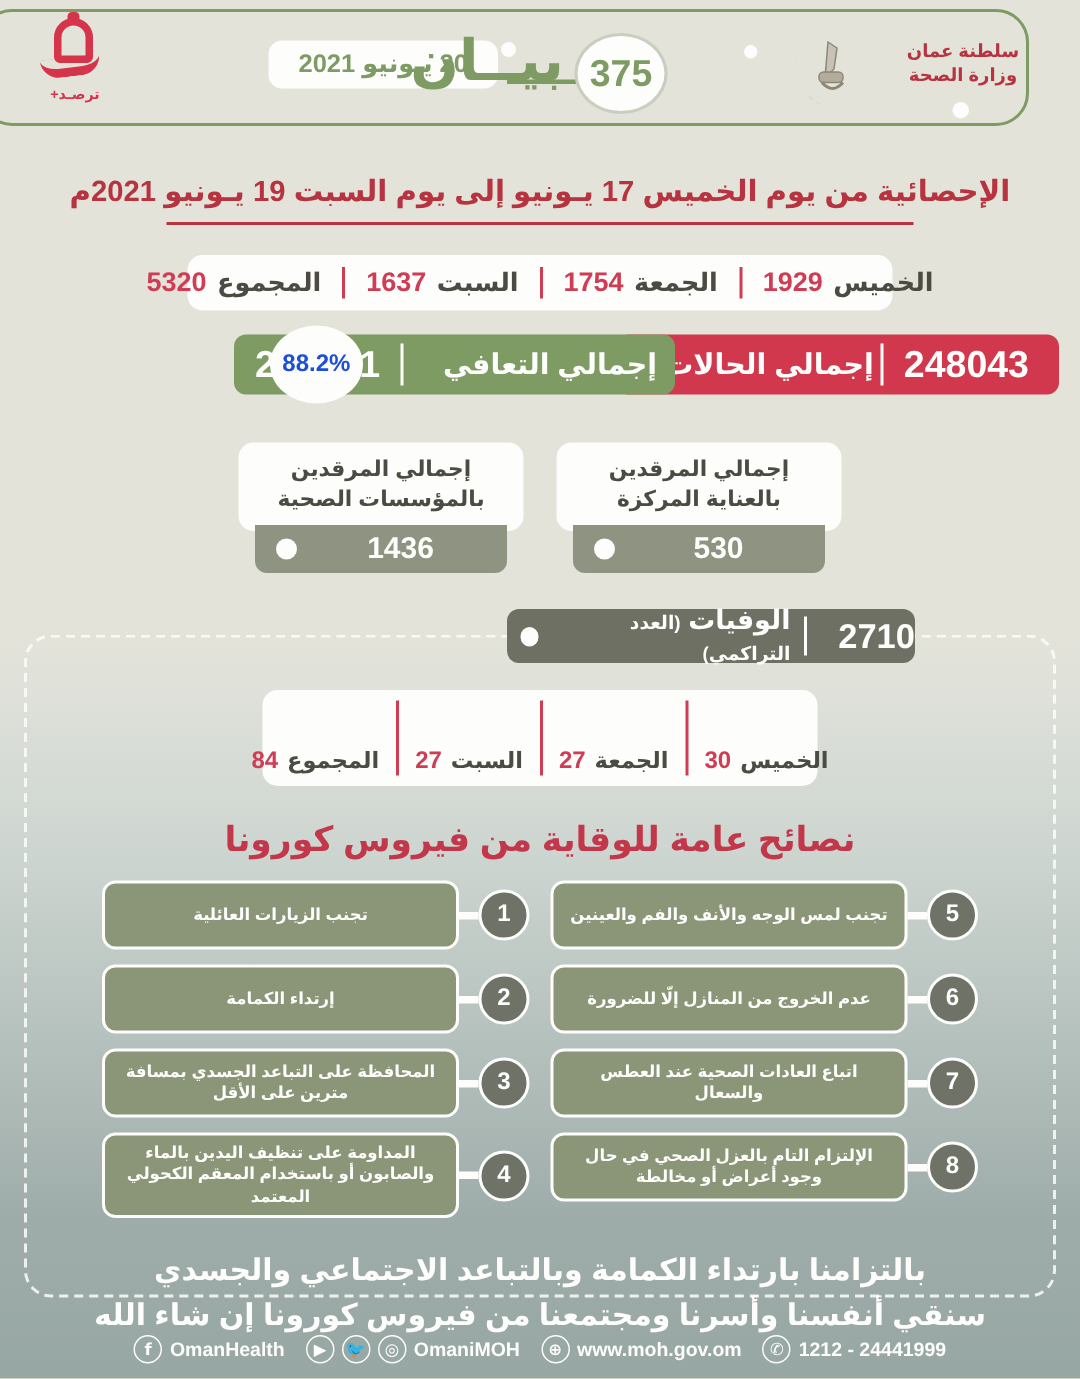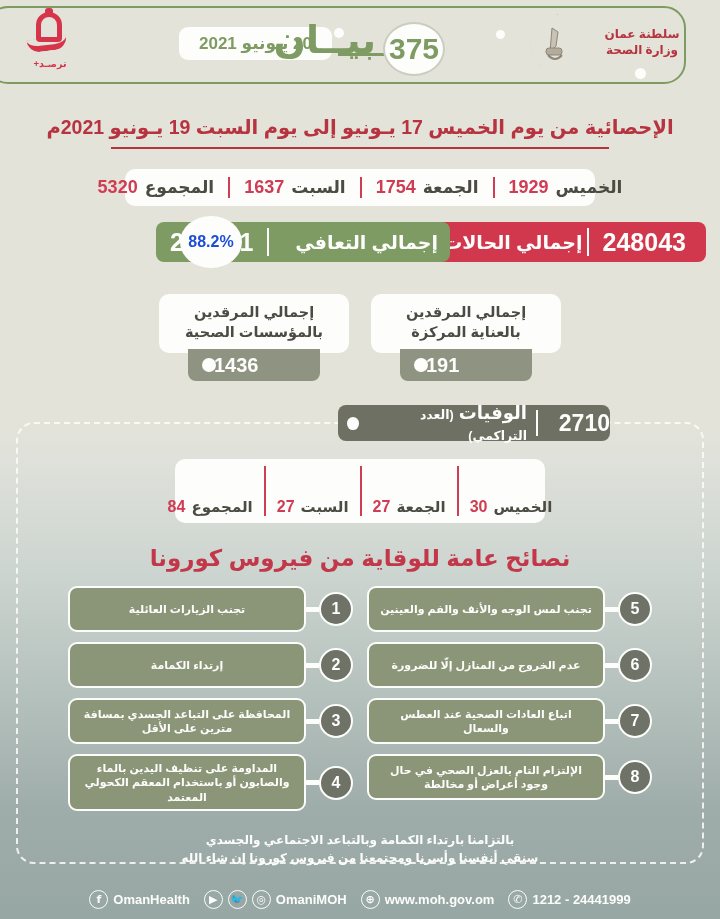--- a/index.html
+++ b/index.html
@@ -120,21 +120,21 @@
     right: 275px;
     top: 22px;
     width: 62px;
     height: 54px;
     background: #fdfdfb;
     border: 2px solid #c9cec0;
     border-radius: 50%;
     display: flex;
     align-items: center;
     justify-content: center;
-    font-size: 30px;
+    font-size: 25px;
     font-weight: bold;
     color: #7d9b62;
   }
   .bayan-title {
     position: absolute;
     right: 344px;
     top: 18px;
     font-size: 38px;
     font-weight: bold;
     color: #7d9b62;
@@ -305,27 +305,27 @@
     font-size: 14.5px;
     font-weight: bold;
     line-height: 1.35;
     min-height: 54px;
     display: flex;
     align-items: center;
     justify-content: center;
   }
   .hosp-valbar {
     margin: -4px auto 0;
-    width: 132px;
+    width: 168px;
     height: 32px;
     background: #8e9481;
     border-radius: 0 0 8px 8px;
     display: flex;
     align-items: center;
-    justify-content: flex-end;
+    justify-content: center;
     position: relative;
   }
   .hosp-val {
     color: #fdfdfb;
     font-size: 20px;
     font-weight: bold;
     padding-left: 26px;
   }
   .hosp-valdot {
     position: absolute;
@@ -467,21 +467,21 @@
     text-align: center;
     padding: 5px 8px;
   }
 
   
   .closing {
     position: relative;
     z-index: 2;
     text-align: center;
     color: #fdfdfb;
-    font-size: 12px;
+    font-size: 20px;
     font-weight: bold;
     line-height: 1.5;
     margin-top: 20px;
   }
 
   
   .footer {
     position: absolute;
     bottom: 10px;
     left: 0;
@@ -588,21 +588,21 @@
       <span class="tr-value">218841</span>
       <span class="pct-circle">88.2%</span>
     </div>
   </div>
 
   <div class="hosp-row" id="hospital-row">
       <div class="hosp-card">
         <div class="hosp-label">إجمالي المرقدين<br>بالعناية المركزة</div>
         <div class="hosp-valbar">
           <span class="hosp-valdot"></span>
-          <span class="hosp-val">191</span>
+          <span class="hosp-val">530</span>
         </div>
       </div>
       <div class="hosp-card">
         <div class="hosp-label">إجمالي المرقدين<br>بالمؤسسات الصحية</div>
         <div class="hosp-valbar">
           <span class="hosp-valdot"></span>
           <span class="hosp-val">1436</span>
         </div>
       </div>
     </div>

